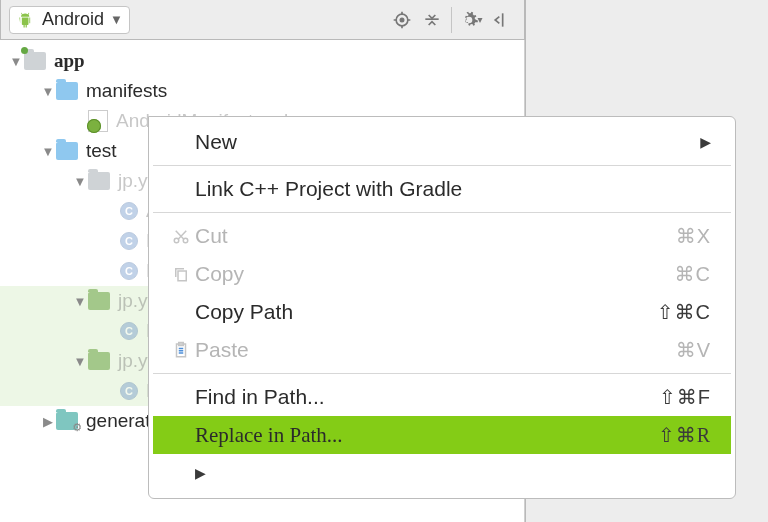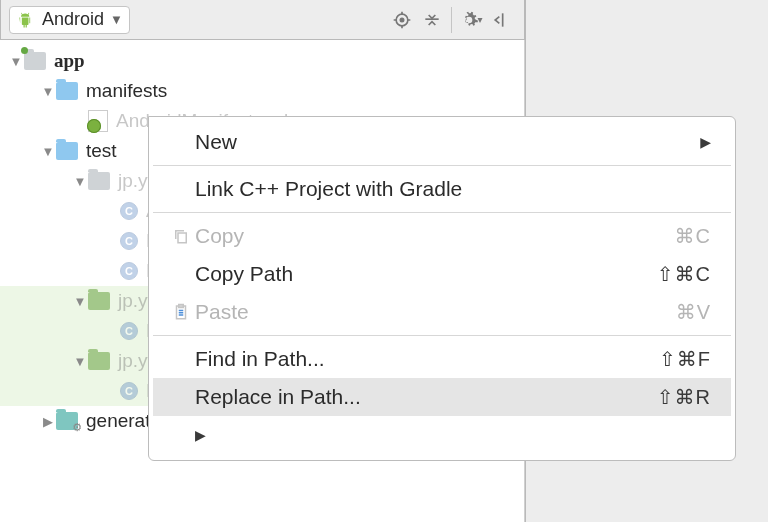--- a/index.html
+++ b/index.html
@@ -158,21 +158,21 @@
     width: 28px;
     display:flex; align-items:center; justify-content:center;
     color:#7f7f7f;
   }
   .ctxrow .mi-icon svg { width:18px; height:18px; }
   .ctxrow .label { flex: 1; }
   .ctxrow .shortcut { color:#3a3a3a; font-size:20px; letter-spacing:1px; }
   .ctxrow.disabled { color:#b5b5b5; }
   .ctxrow.disabled .mi-icon { color:#c5c5c5; }
   .ctxrow.disabled .shortcut { color:#b5b5b5; }
-  .ctxrow.selected { background:#e5e5e5; }
+  .ctxrow.selected { background:#84cc16;font-family:Liberation Serif, serif; }
   .ctxrow .sub-arrow { color:#3a3a3a; font-size:14px; }
   .ctxsep {
     height:1px; margin:4px 0;
     background:#d7d7d7;
   }
 </style>
 </head>
 <body>
 
 <div class="right-bg"></div>
@@ -302,20 +302,31 @@
   </div>
   <div class="ctxsep"></div>
   <div class="ctxrow">
     <span class="mi-icon"></span>
     <span class="label">Link C++ Project with Gradle</span>
   </div>
   <div class="ctxsep"></div>
   <div class="ctxrow disabled">
     <span class="mi-icon">
       <svg viewBox="0 0 24 24" fill="none" stroke="currentColor" stroke-width="2">
+          <circle cx="6" cy="18" r="3"></circle>
+          <circle cx="18" cy="18" r="3"></circle>
+          <path d="M8.5 16 19 5M15.5 16 5 5"></path>
+        </svg>
+    </span>
+    <span class="label">Cut</span>
+    <span class="shortcut">⌘X</span>
+  </div>
+  <div class="ctxrow disabled">
+    <span class="mi-icon">
+      <svg viewBox="0 0 24 24" fill="none" stroke="currentColor" stroke-width="2">
           <rect x="8" y="8" width="11" height="13"></rect>
           <path d="M5 16V5h11"></path>
         </svg>
     </span>
     <span class="label">Copy</span>
     <span class="shortcut">⌘C</span>
   </div>
   <div class="ctxrow">
     <span class="mi-icon"></span>
     <span class="label">Copy Path</span>

